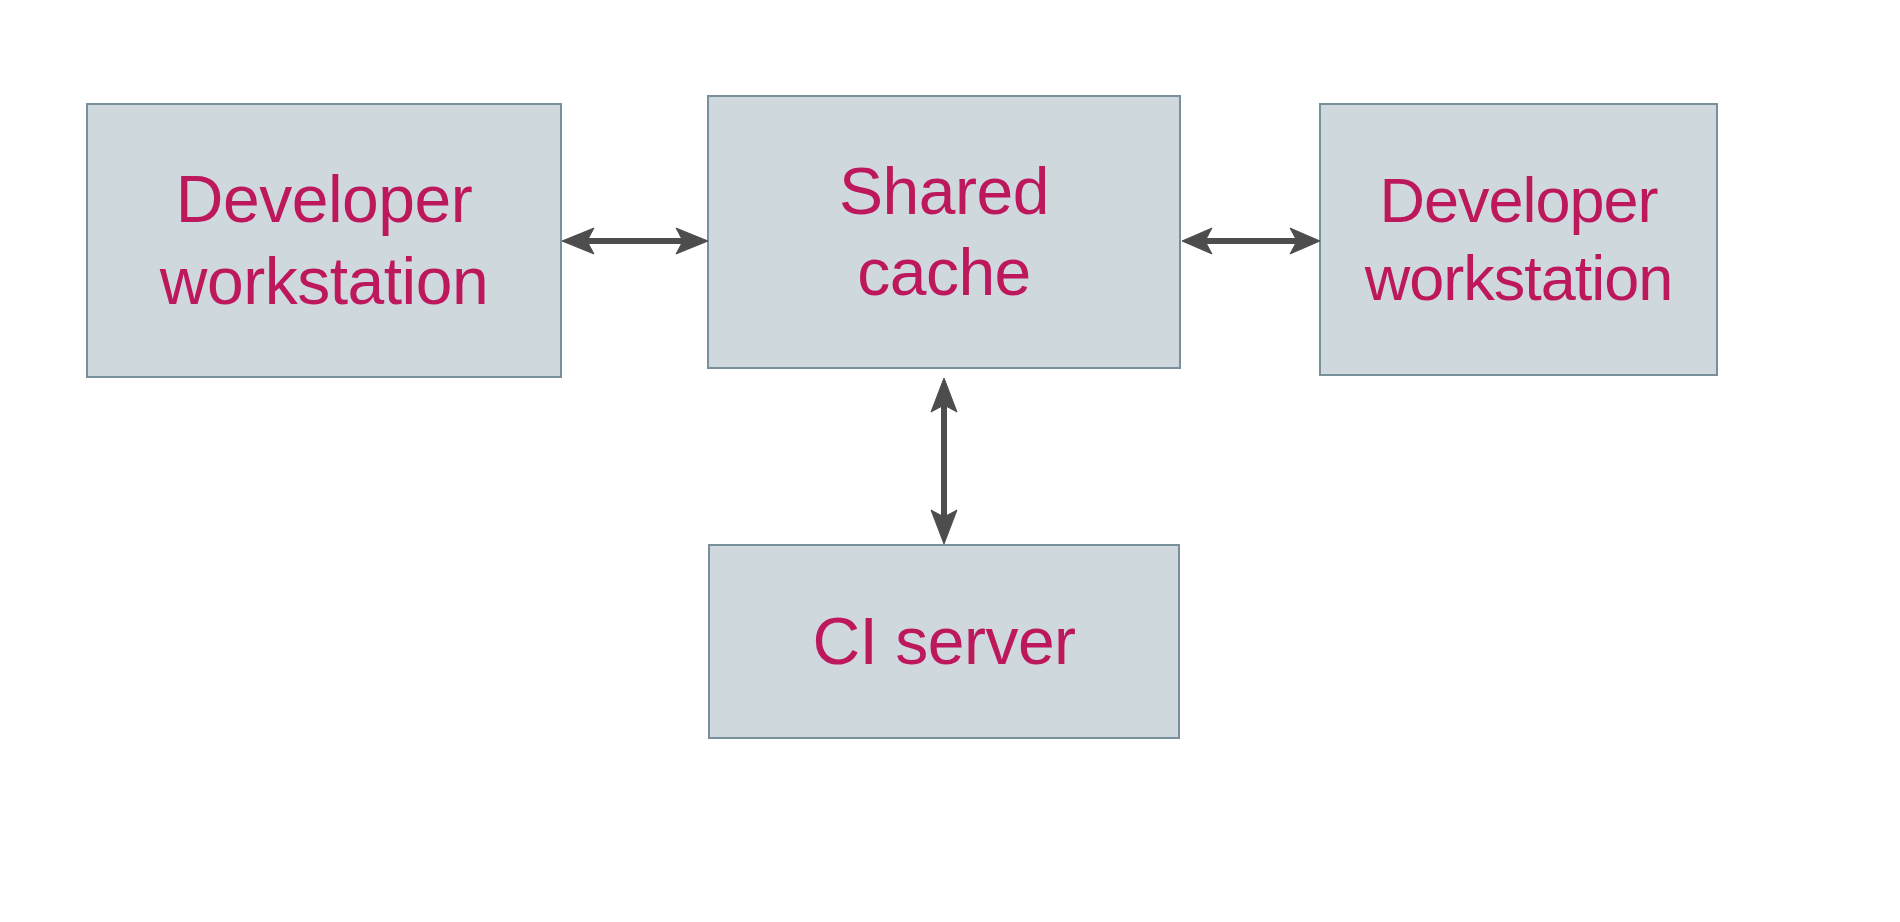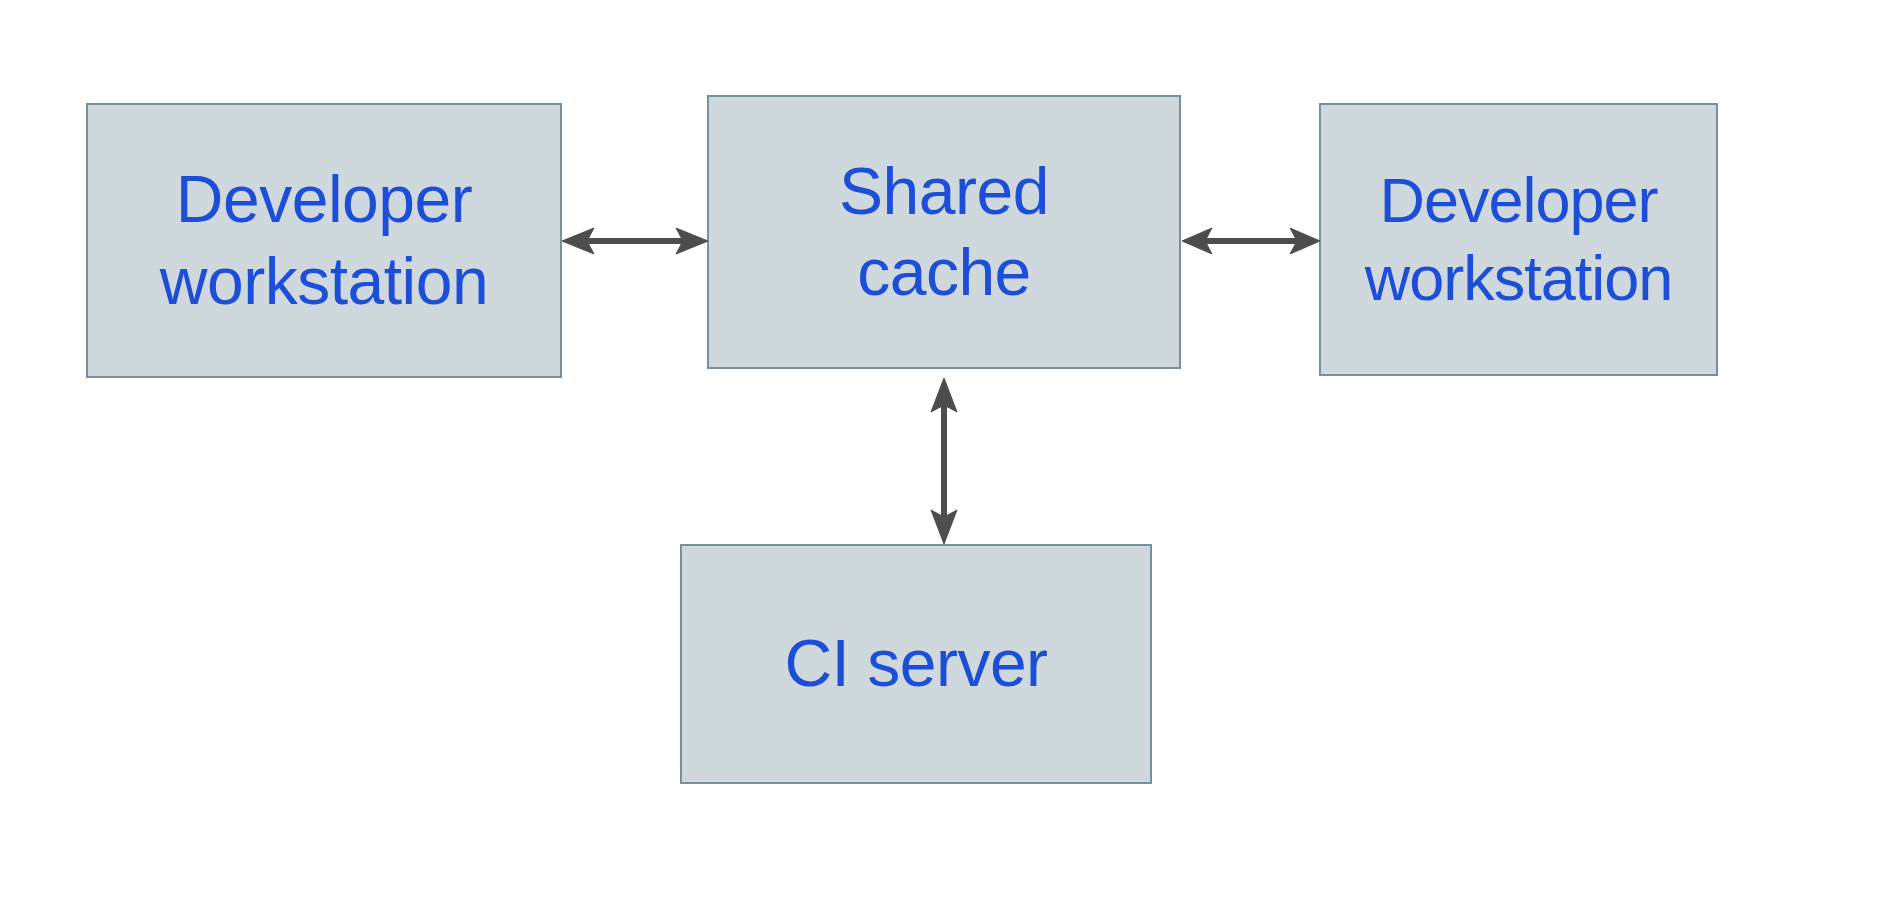--- a/index.html
+++ b/index.html
@@ -23,34 +23,34 @@
     position: absolute;
     box-sizing: border-box;
     background: #cfd8dc;
     border: 2px solid #78909c;
     display: flex;
     align-items: center;
     justify-content: center;
     text-align: center;
   }
   .node-label {
-    color: #1d4ed8;
+    color: #be185d;
     font-family: "Liberation Sans", sans-serif;
     font-size: 66px;
     line-height: 1.23;
     font-weight: 400;
     letter-spacing: -0.5px;
     white-space: pre-line;
     padding: 0 2px;
   }
   
   #node-dev-left   { left: 86px;  top: 103px; width: 476px; height: 275px; }
   #node-shared     { left: 707px; top: 95px; width: 474px; height: 274px; }
   #node-dev-right  { left: 1319px;top: 103px; width: 399px; height: 273px; }
-  #node-ci         { left: 680px; top: 544px; width: 472px; height: 240px; }
+  #node-ci         { left: 708px; top: 544px; width: 472px; height: 195px; }
   #node-dev-right .node-label { font-size: 63px; letter-spacing: -1px; }
 
   .edge-svg {
     position: absolute;
     overflow: visible;
     pointer-events: none;
   }
   #edge-left-shared  { left: 560px; top: 215px; width: 150px; height: 52px; }
   #edge-shared-right { left: 1180px; top: 215px; width: 142px; height: 52px; }
   #edge-shared-ci    { left: 918px; top: 376px; width: 52px; height: 170px; }

